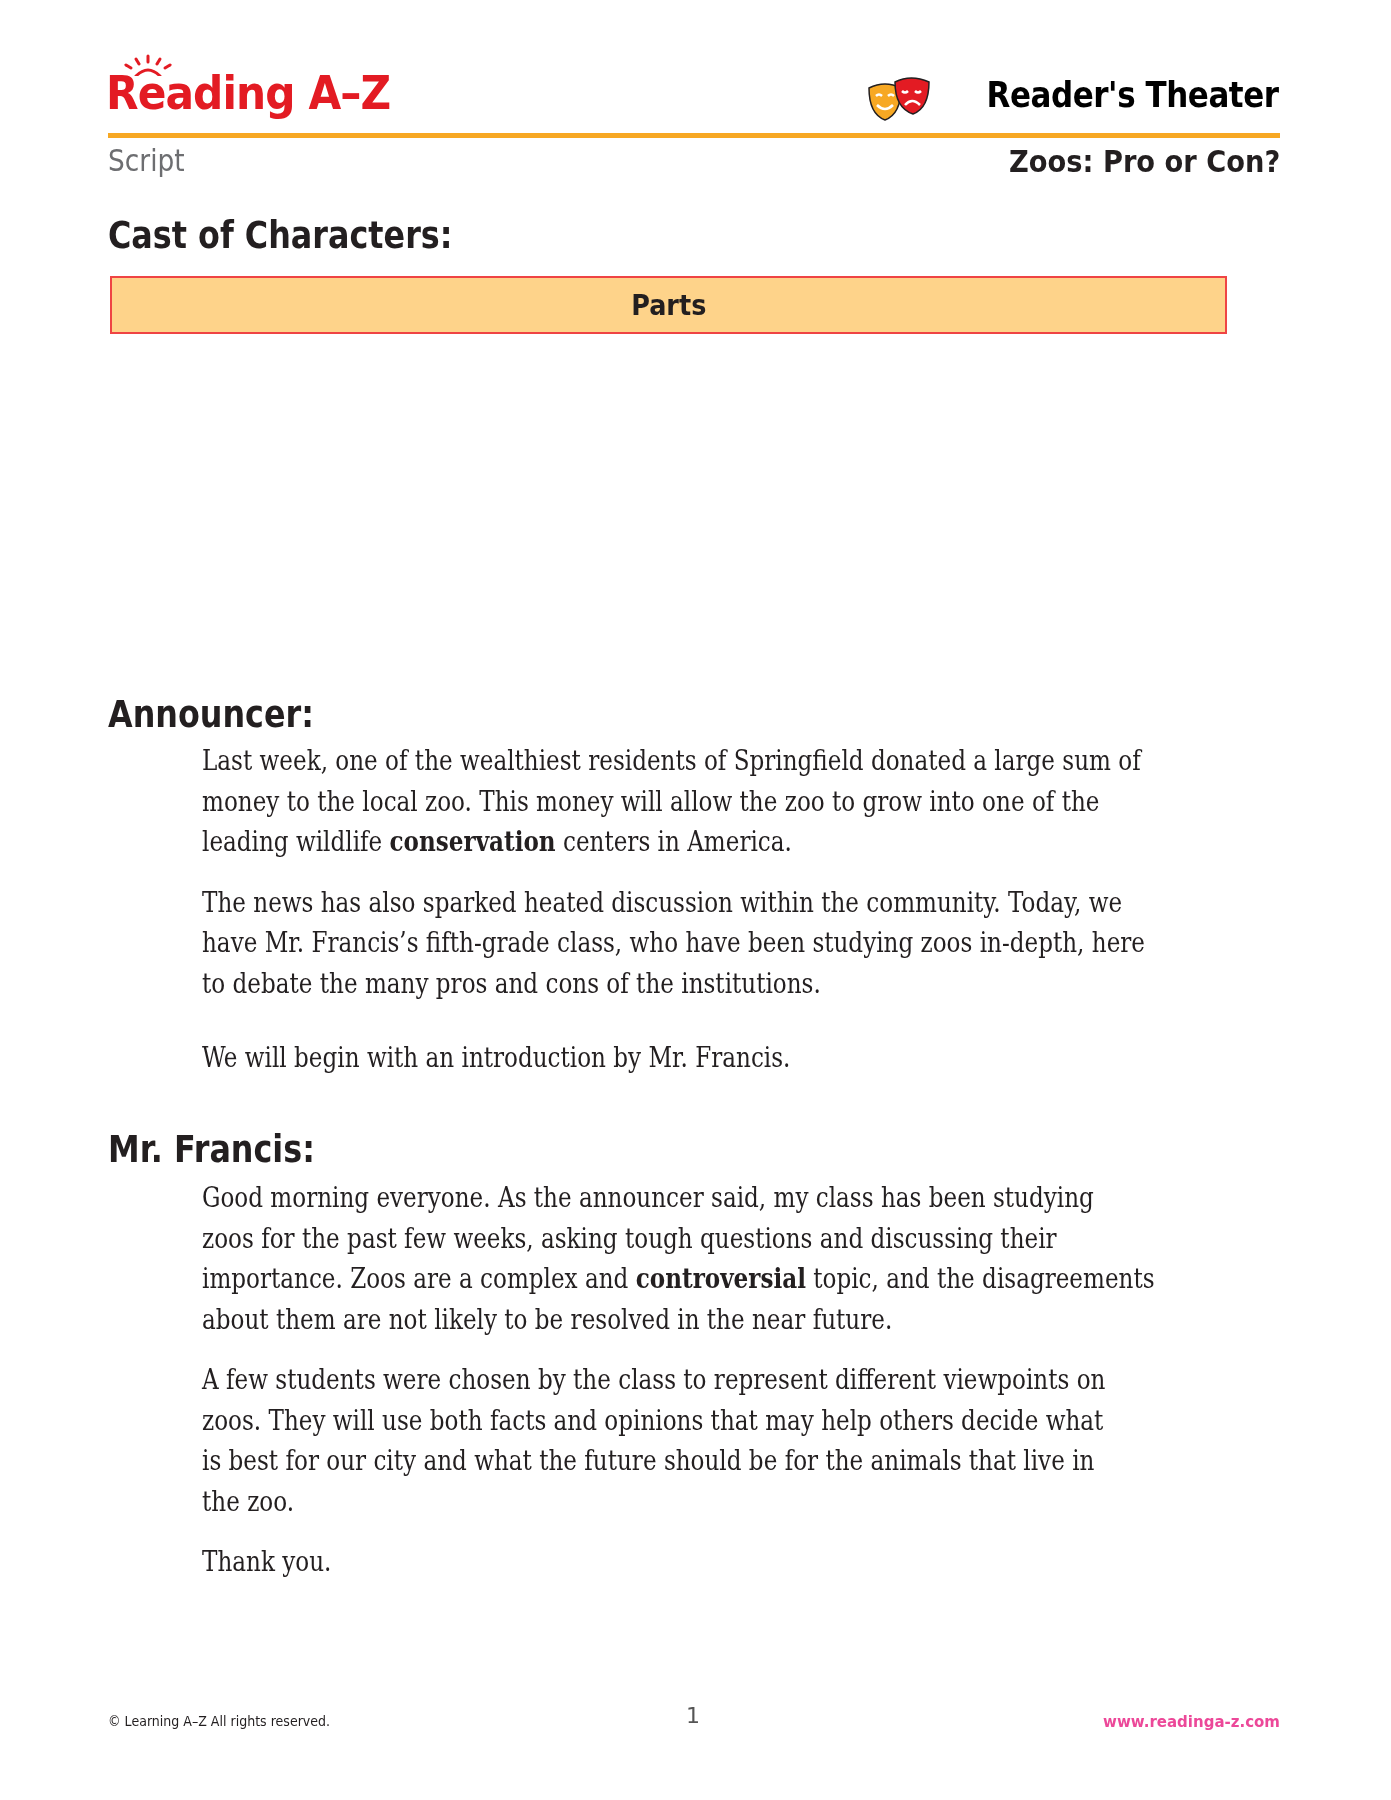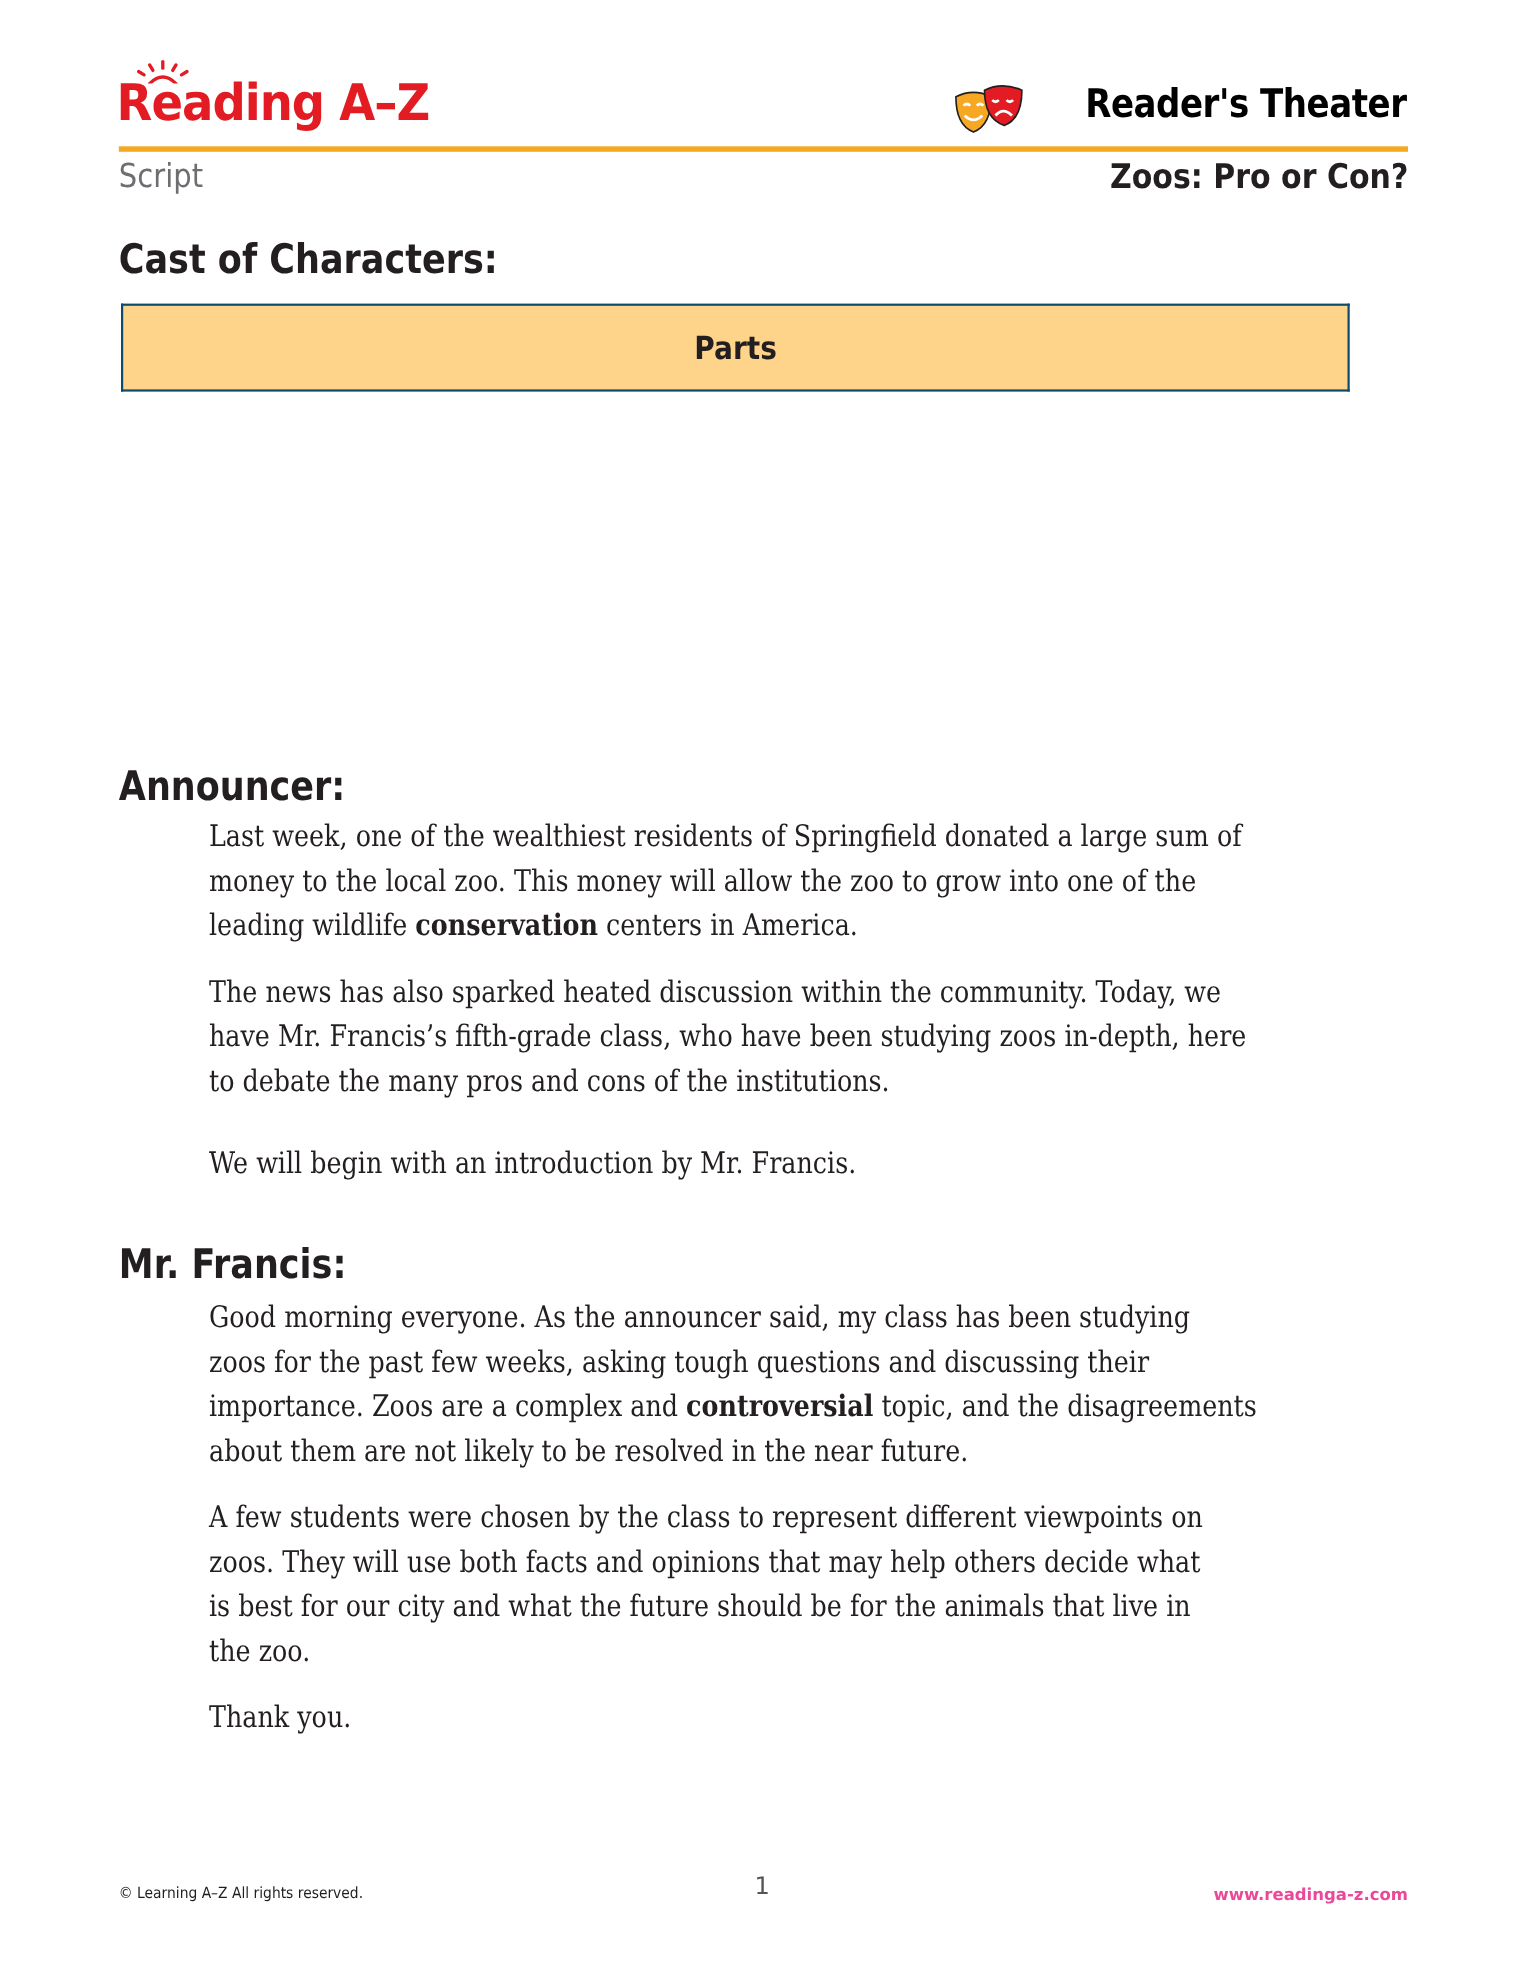--- a/index.html
+++ b/index.html
@@ -12,27 +12,27 @@
   #rt { position: absolute; right: 112px; top: 74px; height: 50px; display: flex; }
   #rt .title { font-family: "DejaVu Sans", sans-serif; font-weight: bold; font-size: 36px; color: #000; white-space: nowrap; transform: scaleX(0.86); transform-origin: right; letter-spacing: -0.5px; }
   #rule { position: absolute; left: 108px; top: 133px; width: 1172px; height: 5px; background: #f7a823; }
   #script-label { position: absolute; left: 108px; top: 143px; font-family: "DejaVu Sans", sans-serif; font-size: 30px; color: #6d6e71; transform: scaleX(0.88); transform-origin: left; }
   #script-title { position: absolute; right: 111px; top: 143px; font-family: "DejaVu Sans", sans-serif; font-size: 31px; color: #231f20; font-weight: 600; white-space: nowrap; transform: scaleX(0.88); transform-origin: right; }
 
   h2.section { position: absolute; left: 108px; margin: 0; font-family: "DejaVu Sans", sans-serif; font-weight: bold; font-size: 37px; color: #231f20; white-space: nowrap; transform: scaleX(0.86); transform-origin: left; }
 
   
   #cast-table { position: absolute; left: 110px; top: 276px; width: 1117px; border-collapse: collapse; font-family: "DejaVu Sans", sans-serif; }
-  #cast-table th { background: #fed38a; height: 54px; border: 2px solid #0c4a6e; font-size: 29px; font-weight: bold; color: #231f20; text-align: center; padding: 11px; }
+  #cast-table th { background: #fed38a; height: 54px; border: 2px solid #ef4444; font-size: 29px; font-weight: bold; color: #231f20; text-align: center; padding: 0; }
   #cast-table th span { display: inline-block; transform: scaleX(0.88); }
   #cast-table td { height: 72px; border: 2px solid #3a3a3a; width: 33.33%; padding: 0 0 0 49px; font-size: 26px; font-weight: bold; color: #231f20; vertical-align: top; }
   #cast-table td span { display: inline-block; margin-top: 18px; transform: scaleX(0.88); transform-origin: left; white-space: nowrap; }
 
   
-  .speech { position: absolute; left: 190px; width: 1050px; font-family: "DejaVu Serif", "Liberation Serif", serif; font-size: 27px; line-height: 40.5px; color: #231f20; }
+  .speech { position: absolute; left: 202px; width: 1050px; font-family: "DejaVu Serif", "Liberation Serif", serif; font-size: 27px; line-height: 40.5px; color: #231f20; }
   .speech p { margin: 0; white-space: nowrap; transform: scaleX(0.855); transform-origin: left; }
   .speech p + p { margin-top: 20px; }
   .speech b { font-weight: bold; }
 
   
   #footer-copy { position: absolute; left: 108px; top: 1713px; font-family: "DejaVu Sans", sans-serif; font-size: 14px; color: #231f20; white-space: nowrap; transform: scaleX(0.9); transform-origin: left; }
   #footer-page { position: absolute; left: 686px; top: 1703px; font-family: "DejaVu Sans", sans-serif; font-size: 22px; color: #555; }
   #footer-url { position: absolute; right: 111px; top: 1713px; font-family: "DejaVu Sans", sans-serif; font-size: 15px; color: #ec4899; white-space: nowrap; font-weight: bold; }
 </style>
 </head>

